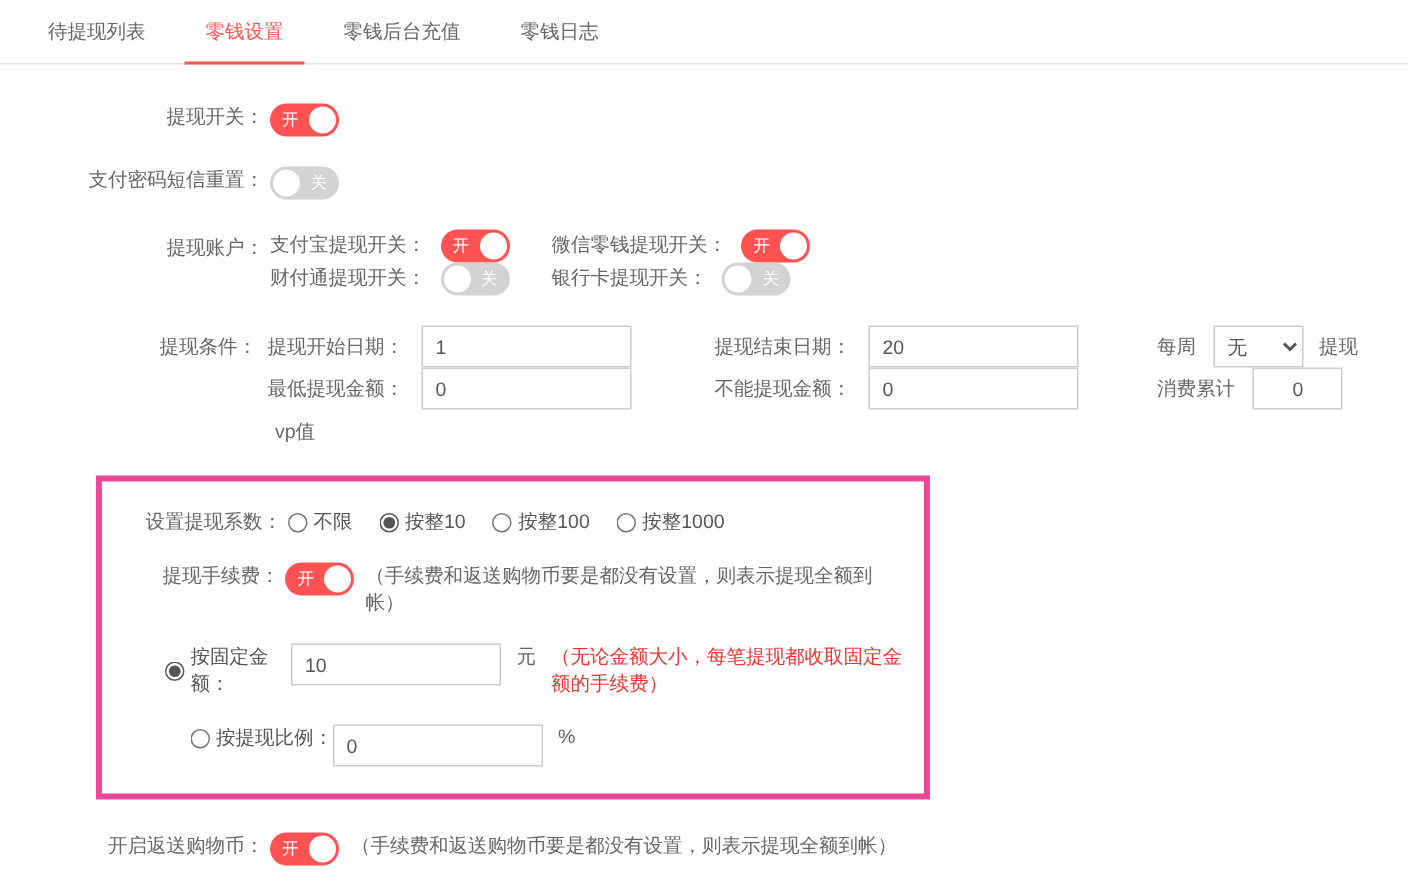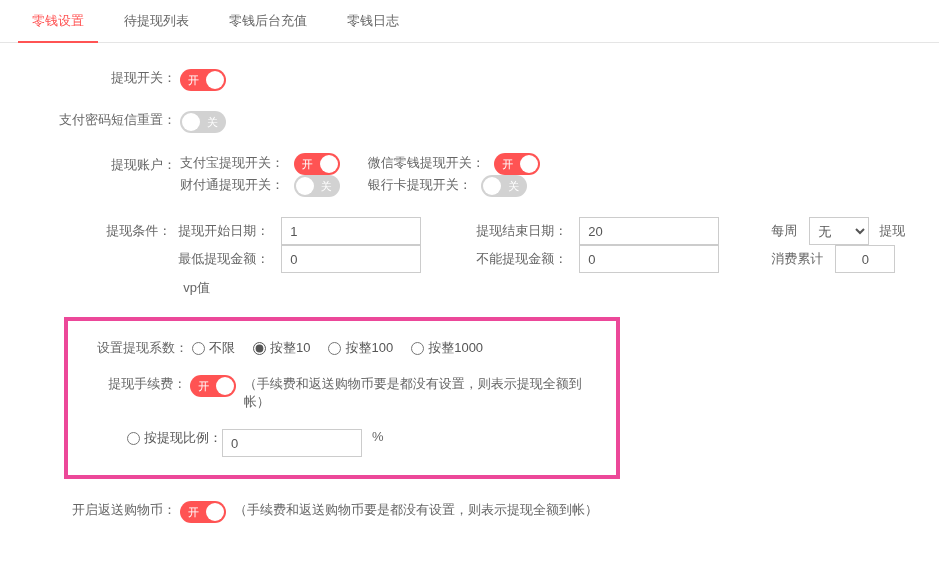--- a/index.html
+++ b/index.html
@@ -42,22 +42,22 @@
 input[type=radio] { margin: 0; cursor: pointer; accent-color: #555; }
 .note { color: #666; margin-left: 8px; }
 .note-red { color: #e33; margin-left: 4px; }
 .sub-indent { margin-left: 28px; }
 .unit { margin: 0 6px 0 10px; color: #666; }
 </style>
 </head>
 <body>
 
 <div class="tabs">
+  <div class="tab">待提现列表</div>
   <div class="tab active">零钱设置</div>
-  <div class="tab">待提现列表</div>
   <div class="tab">零钱后台充值</div>
   <div class="tab">零钱日志</div>
 </div>
 
 <div class="content">
 
   <div class="row">
     <div class="label">提现开关：</div>
     <div class="toggle on">
       <span class="txt">开</span>
@@ -152,20 +152,29 @@
 
     <div class="row">
       <div class="rlabel">提现手续费：</div>
       <div class="toggle on">
           <span class="txt">开</span>
           <span class="knob"></span>
         </div>
       <span class="note">（手续费和返送购物币要是都没有设置，则表示提现全额到帐）</span>
     </div>
 
+    <div class="row sub-indent">
+      <label class="radio-item" style="width:112px;justify-content:flex-end">
+        <input type="radio" name="feemode" checked="" style="">
+        <span>按固定金额：</span>
+      </label>
+      <input type="text" class="w140" value="10" style="">
+      <span class="unit">元</span>
+      <span class="note-red">（无论金额大小，每笔提现都收取固定金额的手续费）</span>
+    </div>
 
     <div class="row sub-indent" style="margin-bottom:0">
       <label class="radio-item" style="width:112px;justify-content:flex-end">
         <input type="radio" name="feemode" style="">
         <span>按提现比例：</span>
       </label>
       <input type="text" class="w140" value="0" style="">
       <span class="unit">%</span>
     </div>
   </div>

